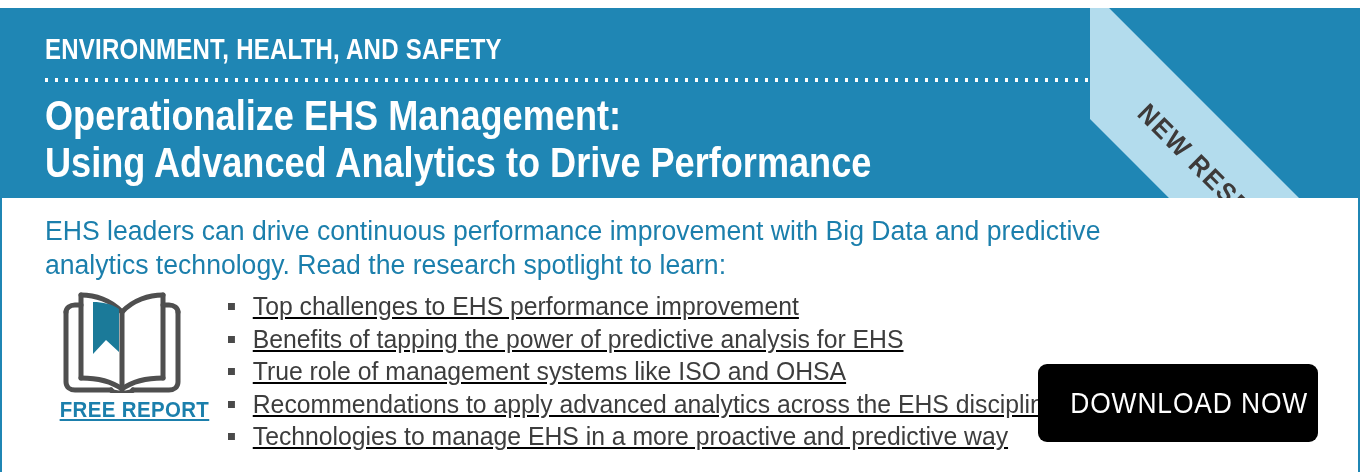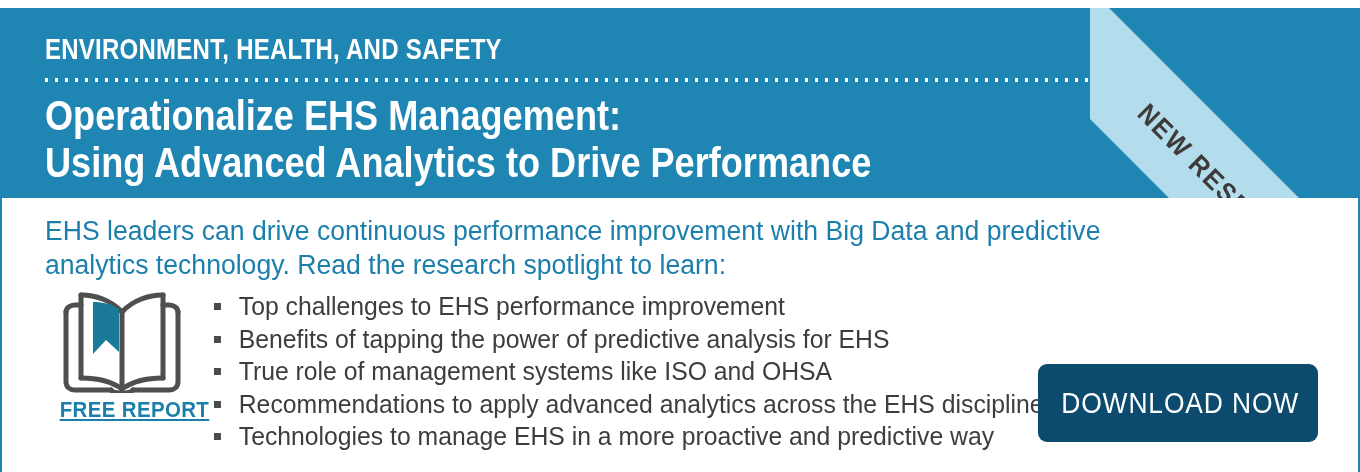--- a/index.html
+++ b/index.html
@@ -154,25 +154,26 @@
     letter-spacing: 0.4px;
     text-decoration: underline;
     transform: scaleX(0.93);
     transform-origin: center top;
     white-space: nowrap;
   }
 
   
   .bullets {
     position: absolute;
-    left: 212px;
+    left: 226px;
     top: 92px;
     margin: 0;
     padding: 0;
     list-style: none;
+    text-decoration: underline;
   }
   .bullets li {
     position: relative;
     padding-left: 25px;
     color: #3d3d3d;
     font-size: 25px;
     line-height: 32.6px;
     white-space: nowrap;
     transform: scaleX(0.99);
     transform-origin: left center;
@@ -186,30 +187,30 @@
     background: #4a4a4a;
   }
 
   
   .download-button {
     position: absolute;
     left: 1036px;
     top: 166px;
     width: 280px;
     height: 78px;
-    background: #0c4a6e;
+    background: #000000;
     border: none;
     border-radius: 9px;
     color: #ffffff;
     font-family: "Liberation Sans", sans-serif;
     font-size: 30px;
     font-weight: normal;
     letter-spacing: 1px;
     cursor: pointer;
-    padding: 7px;
+    padding: 16px;
   }
   .download-button span {
     display: inline-block;
     transform: scaleX(0.88);
     white-space: nowrap;
   }
 </style>
 </head>
 <body>
 

